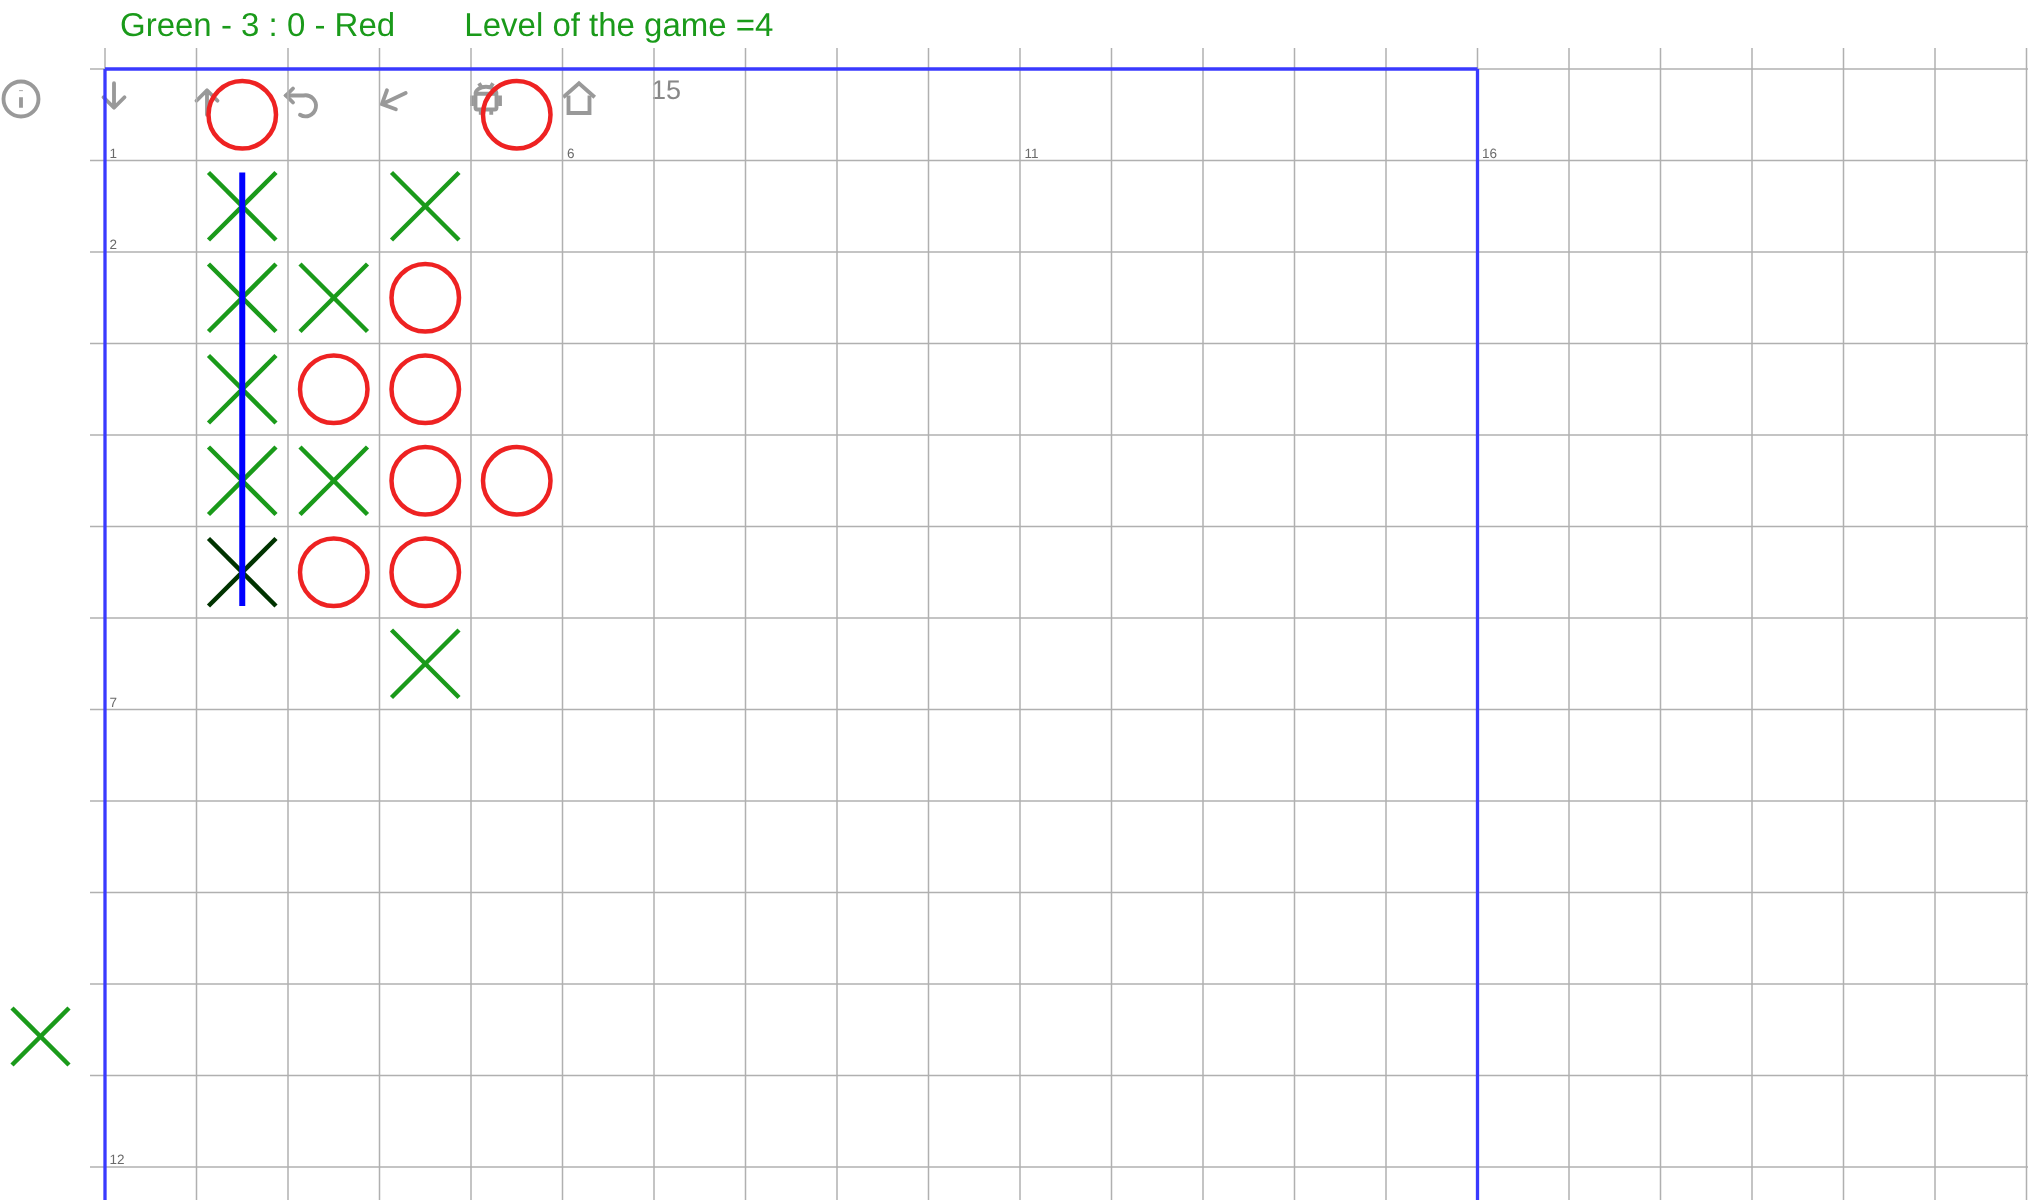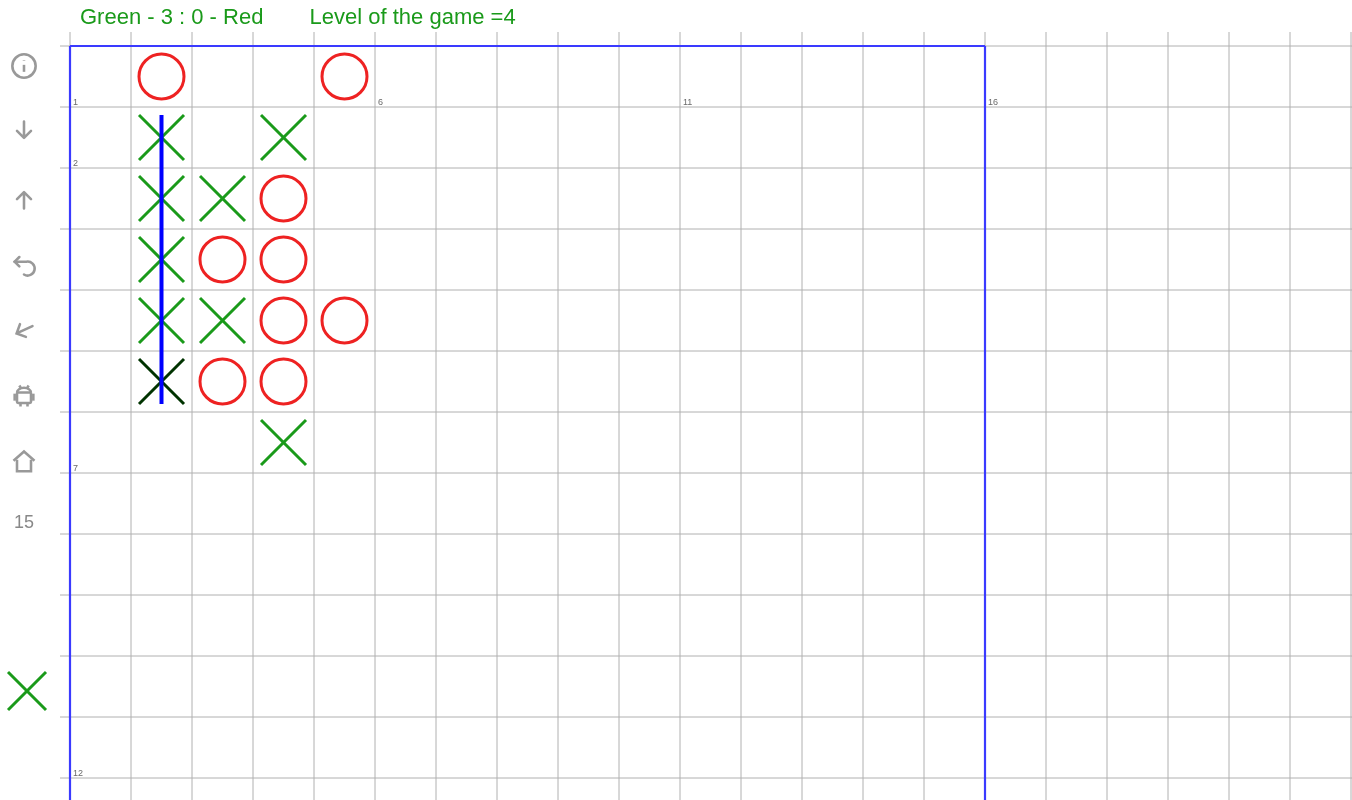--- a/index.html
+++ b/index.html
@@ -32,22 +32,21 @@
   }
   .status-level {
     display: inline-block;
   }
   .sidebar {
     position: absolute;
     left: 0;
     top: 50px;
     width: 48px;
     display: flex;
-    flex-direction: column;
-    align-items: center;
+    align-items: flex-start;
     gap: 34px;
   }
   .sidebar .btn {
     width: 32px;
     height: 32px;
     display: flex;
     align-items: center;
     justify-content: center;
     cursor: pointer;
     color: #888;

